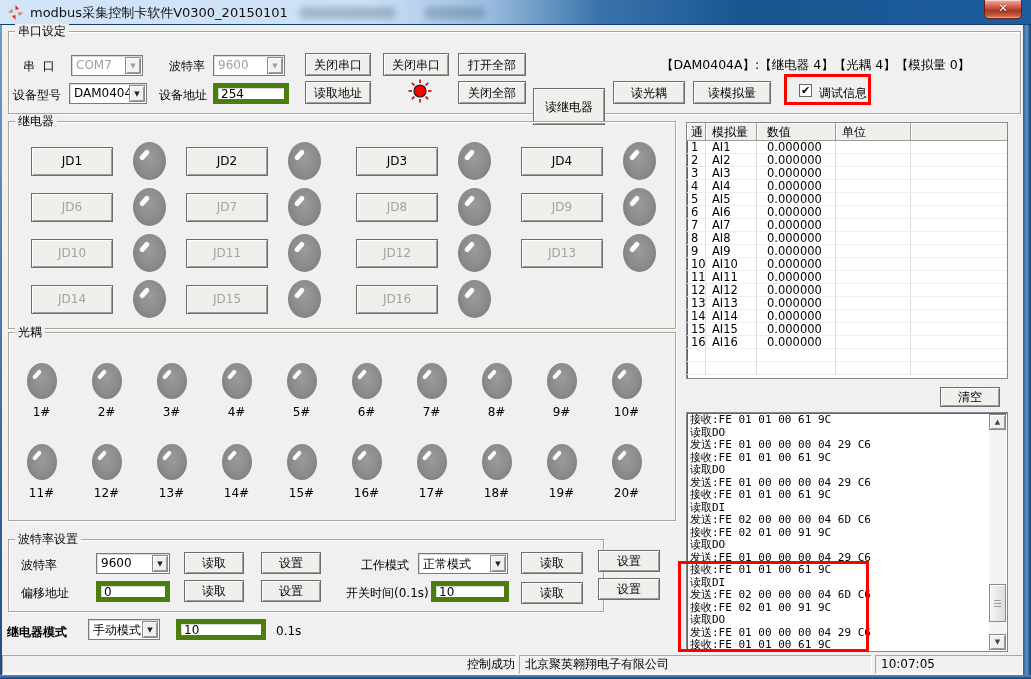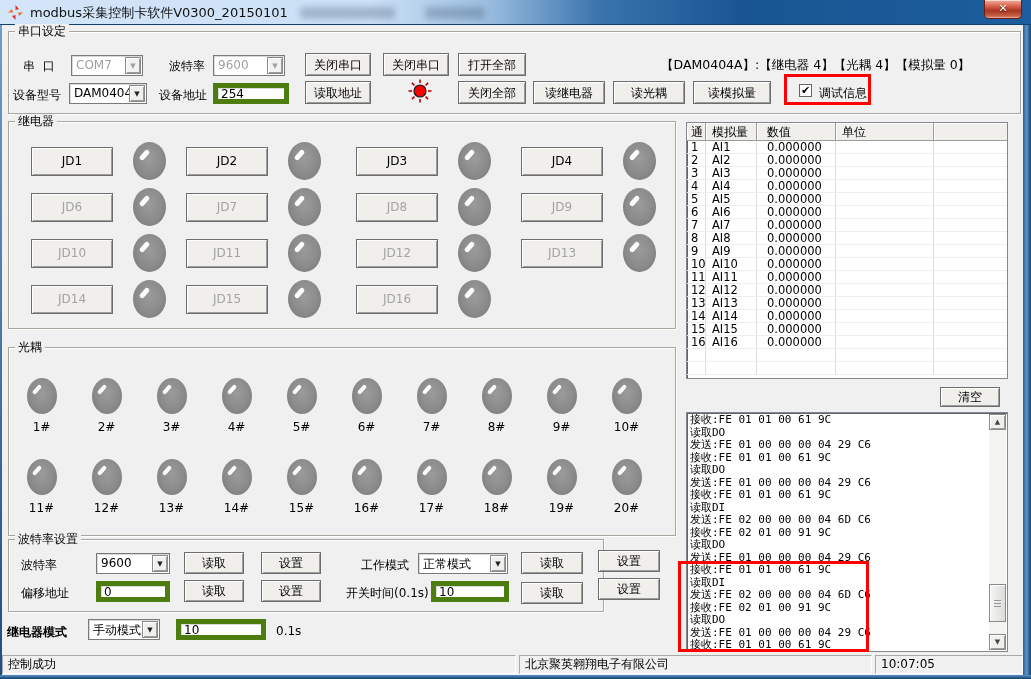--- a/index.html
+++ b/index.html
@@ -113,21 +113,21 @@
   .thead { display:flex; height:18px; }
   .th {
     background:#f0efec; border-right:1px solid #9c9c9c; border-bottom:1px solid #9c9c9c;
     box-shadow: inset 1px 1px 0 #fff; padding:1px 0 0 4px; font-size:12px; white-space:nowrap; overflow:hidden;
   }
   .tr { display:flex; height:13px; line-height:13px; border-bottom:1px solid #eeeeee; }
   .td { border-right:1px solid #dcdcdc; white-space:nowrap; overflow:hidden; }
   .c1 { width:19px; padding-left:4px; }
   .c2 { width:51px; padding-left:6px; }
   .c3 { width:79px; padding-left:10px; }
-  .c4 { width:98px; padding-left:6px; }
+  .c4 { width:75px; padding-left:6px; }
   .c5 { flex:1; border-right:none; }
 
   
   .logbox {
     position:absolute; left:686px; top:412px; width:322px; height:240px;
     background:#fff; border:1px solid #828790; box-shadow: inset 1px 1px 0 #5f646b;
     overflow:hidden;
   }
   .log-lines {
     position:absolute; left:3px; top:1px; right:19px; bottom:1px;
@@ -232,21 +232,21 @@
           <line x1="4.9" y1="4.9" x2="7.4" y2="7.4"></line>
             <line x1="18.6" y1="18.6" x2="21.1" y2="21.1"></line>
           <line x1="4.9" y1="21.1" x2="7.4" y2="18.6"></line>
             <line x1="18.6" y1="7.4" x2="21.1" y2="4.9"></line>
         </g>
         <circle cx="13" cy="13" r="6" fill="#ff0000" stroke="#1a1a1a" stroke-width="1.2"></circle>
       </svg>
     </span>
 
     <button class="btn" style="left:449px; top:49px; width:68px; height:23px;">关闭全部</button>
-    <button class="btn" style="left:524px; top:49px; width:72px; height:23px;">读继电器</button>
+    <button class="btn" style="left:524px; top:56px; width:72px; height:37px;">读继电器</button>
     <button class="btn" style="left:604px; top:49px; width:72px; height:23px;">读光耦</button>
     <button class="btn" style="left:684px; top:49px; width:78px; height:23px;">读模拟量</button>
 
     <span class="checkbox" style="left:790px; top:52px;">
       <span>✔</span>
     </span>
     <span class="lbl" style="left:810px; top:53px;">调试信息</span>
   </div>
 
   <div class="groupbox" style="left:8px; top:121px; width:668px; height:208px;">
@@ -324,21 +324,21 @@
           <span class="indicator"></span>
         </div>
 
         <div class="relay-cell">
           <button class="btn relay-btn disabled">JD16</button>
           <span class="indicator"></span>
         </div>
       </div>
   </div>
 
-  <div class="groupbox" style="left:8px; top:347px; width:668px; height:189px;">
+  <div class="groupbox" style="left:8px; top:332px; width:668px; height:189px;">
     <span class="legend">光耦</span>
     <div class="opto-grid">
 
         <div class="opto-cell">
           <span class="indicator opto-ind"></span>
           <span class="opto-label">1#</span>
         </div>
 
         <div class="opto-cell">
           <span class="indicator opto-ind"></span>
@@ -672,20 +672,20 @@
 
         <div class="log-line">接收:FE 01 01 00 61 9C</div>
       </div>
     <div class="scrollbar">
       <div class="sb-btn sb-up">▲</div>
       <div class="sb-thumb"></div>
       <div class="sb-btn sb-down">▼</div>
     </div>
   </div>
 
-  <div class="statusbar-cell" style="left:2px; width:514px;">控制成功</div>
+  <div class="statusbar-cell" style="left:2px; width:514px;text-align:right;">控制成功</div>
   <div class="statusbar-cell" style="left:519px; width:353px;">北京聚英翱翔电子有限公司</div>
   <div class="statusbar-cell" style="left:875px; width:148px;">10:07:05</div>
 
   <div class="red-box" style="left:784px; top:74px; width:87px; height:31px;"></div>
   <div class="red-box" style="left:678px; top:561px; width:191px; height:91px;"></div>
 
 </div>
 
 </body></html>

